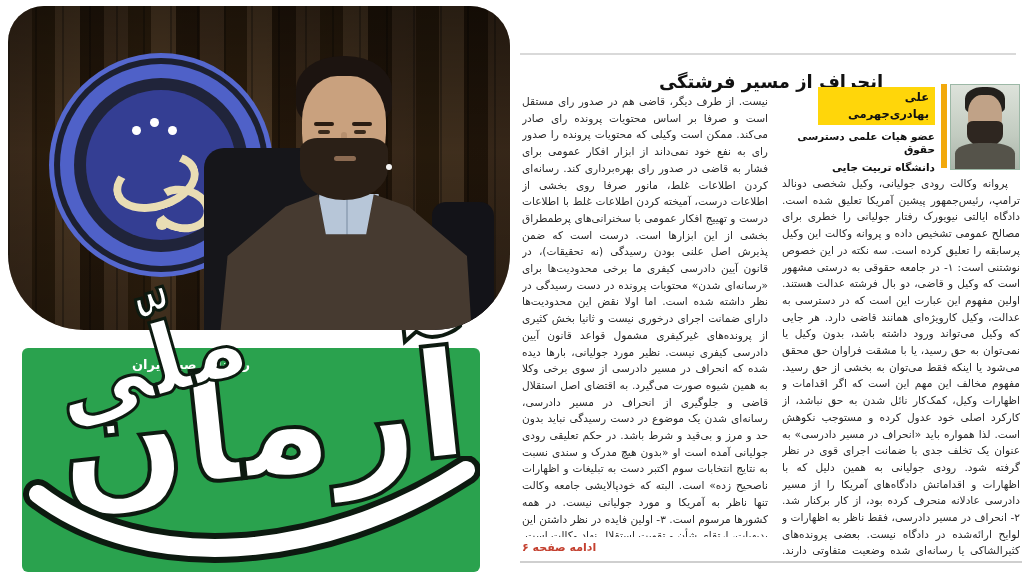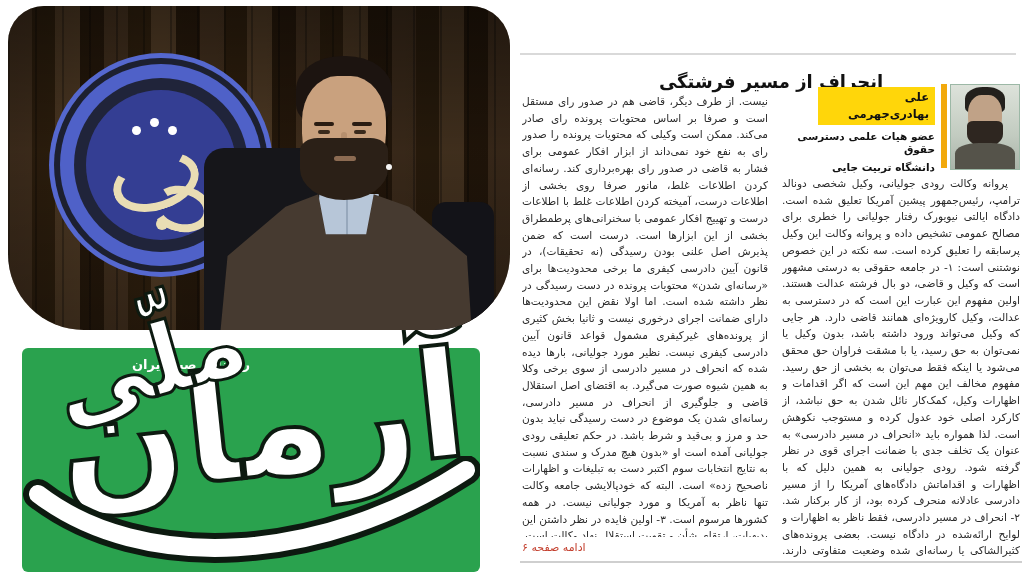--- a/index.html
+++ b/index.html
@@ -73,21 +73,21 @@
   .author-text{flex:1;direction:rtl;text-align:right;padding-top:3px;}
   .author-name{display:inline-block;background:#ffd60a;color:#111;font-weight:bold;font-size:11.5px;padding:2px 6px 3px;margin-left:36px;}
   .affil{font-weight:bold;font-size:10.5px;color:#111;margin-top:5px;line-height:13px;}
   .author-bar{width:6px;height:84px;background:#f2a90c;margin:0 3px 0 6px;}
   .author-photo{width:68px;height:84px;border:1px solid #9cb8a6;position:relative;overflow:hidden;
     background:linear-gradient(180deg,#dde2da 0%,#c2cbc0 60%,#aab4a9 100%);}
   .ap-hair{position:absolute;left:14px;top:2px;width:40px;height:26px;background:#23201c;border-radius:45% 45% 20% 20%;}
   .ap-face{position:absolute;left:17px;top:10px;width:34px;height:44px;background:#c0a287;border-radius:40% 40% 48% 48%;}
   .ap-beard{position:absolute;left:16px;top:36px;width:36px;height:26px;background:#2e2620;border-radius:18% 18% 50% 50%;}
   .ap-body{position:absolute;left:4px;top:58px;width:60px;height:26px;background:#55534a;border-radius:40% 40% 0 0;}
-  .continued{margin-top:3px;color:#c4402f;font-weight:normal;font-size:11px;text-align:left;direction:rtl;}
+  .continued{margin-top:3px;color:#c4402f;font-weight:bold;font-size:11px;text-align:left;direction:rtl;}
   .bottom-rule{position:absolute;left:0;top:561px;width:502px;height:2px;background:#cfcfcf;}
 </style>
 </head>
 <body>
 
 <div class="page">
 
   <div class="photo">
     <div class="logo-circle">
       <div class="cal cal1"></div>

